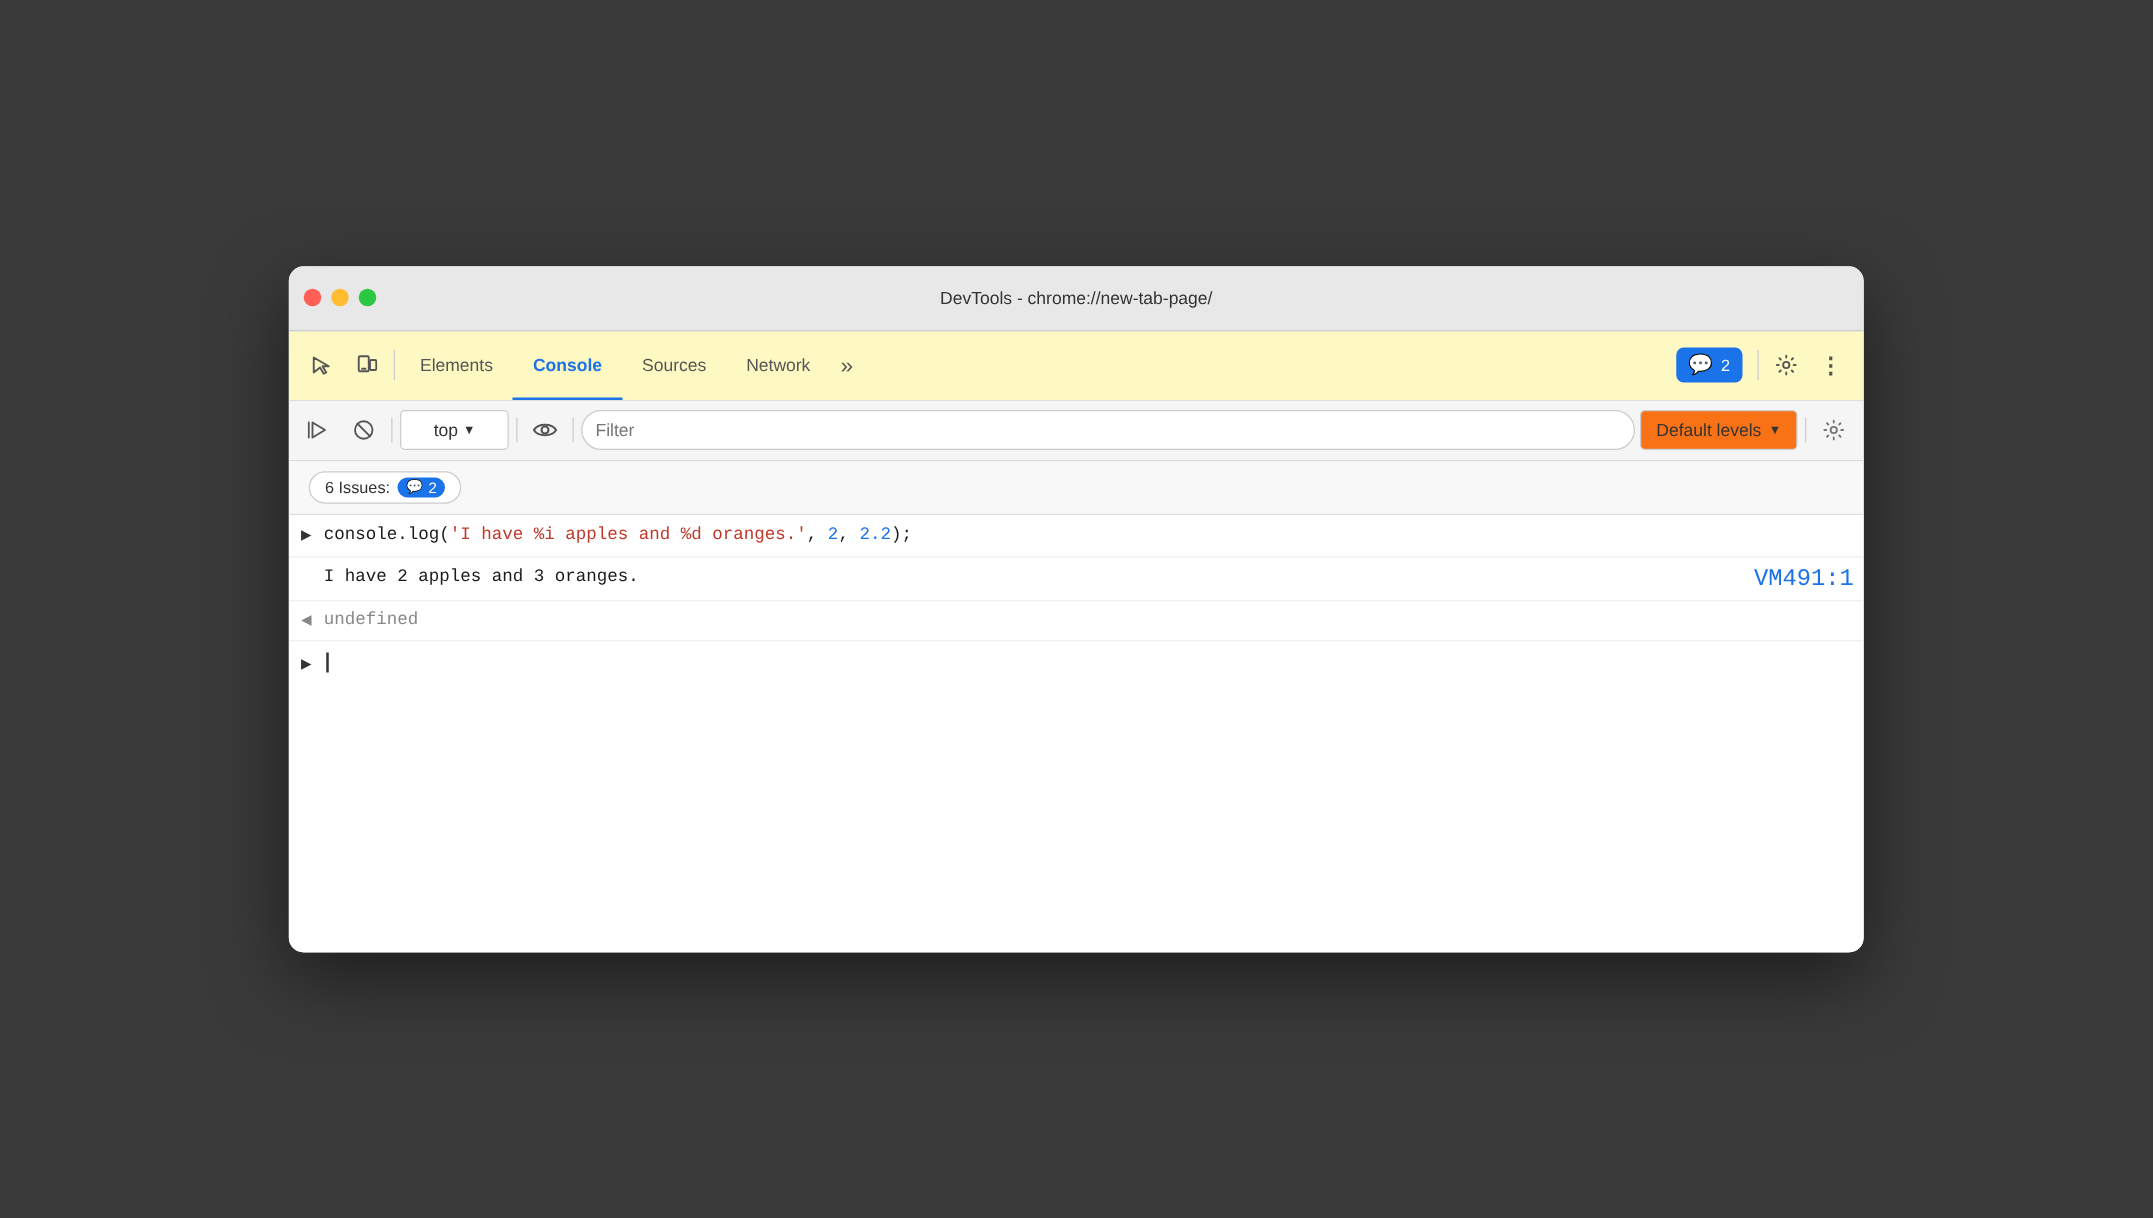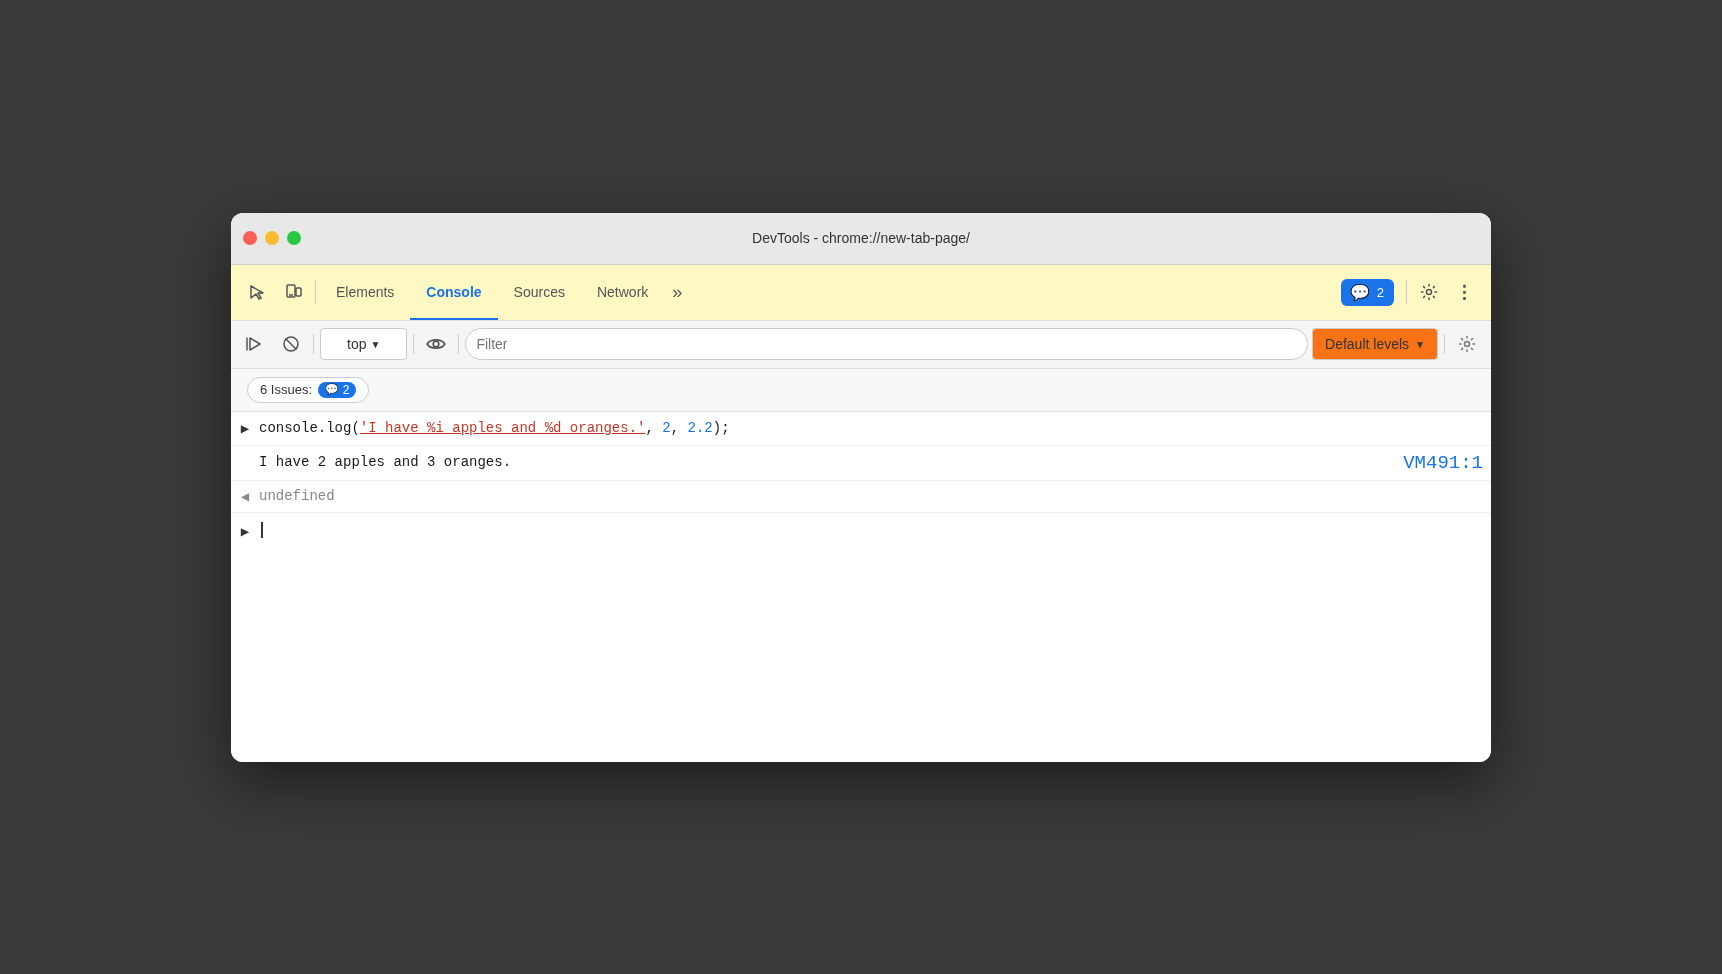--- a/index.html
+++ b/index.html
@@ -270,21 +270,21 @@
     }
     .row-arrow.expand { color: #333; }
     .row-content {
       flex: 1;
       line-height: 1.5;
     }
     .console-code {
       font-family: 'Menlo', 'Monaco', 'Courier New', monospace;
     }
     .txt-black { color: #1a1a1a; }
-    .txt-red { color: #c0392b; text-decoration: underline; }
+    .txt-red { color: #c0392b; }
     .txt-blue { color: #1a73e8; }
     .txt-gray { color: #888; }
     .row-source {
       color: #1a73e8;
       font-size: 19px;
       margin-left: auto;
       padding-left: 16px;
       cursor: pointer;
       white-space: nowrap;
     }

